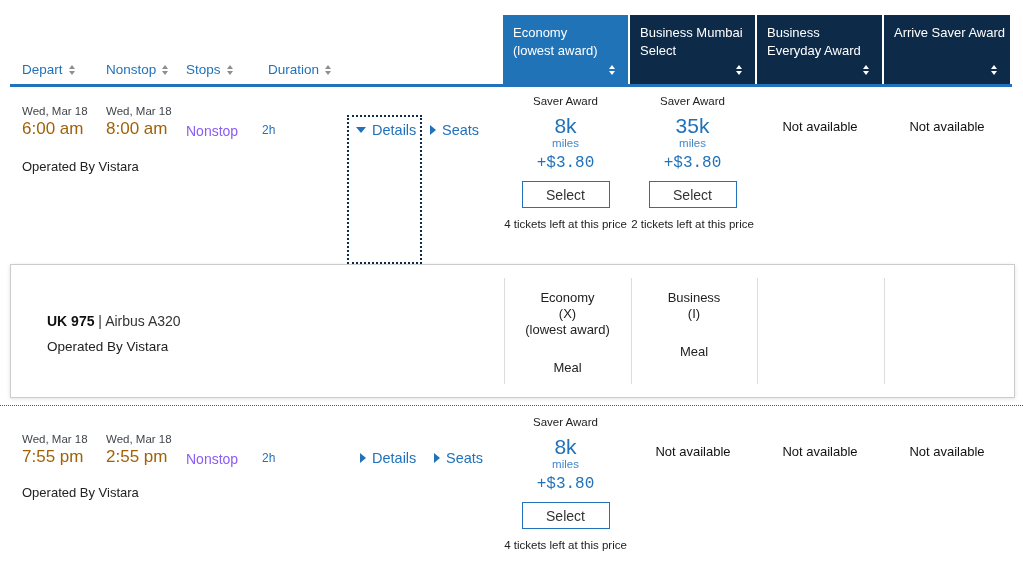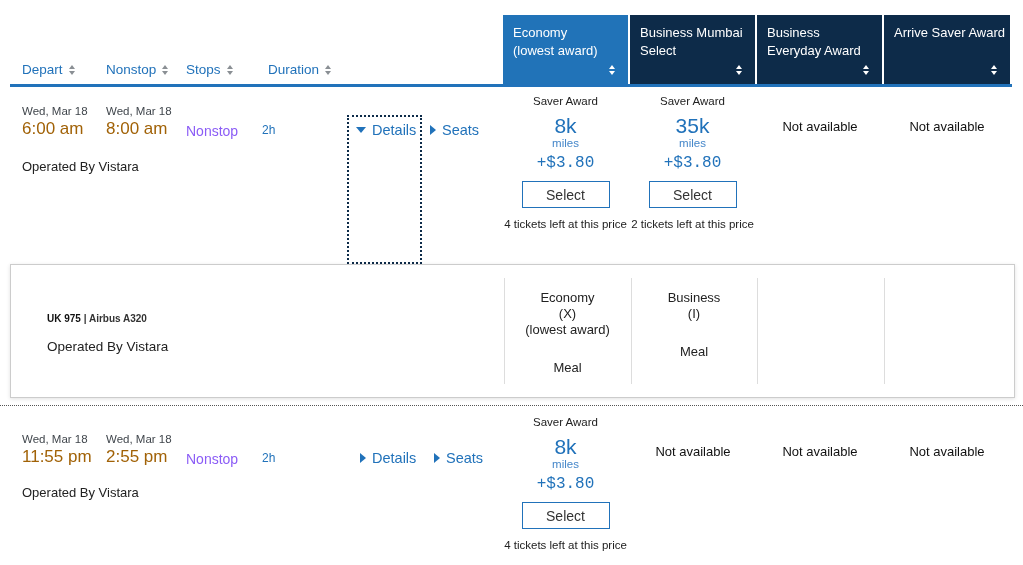--- a/index.html
+++ b/index.html
@@ -41,21 +41,21 @@
   .fc-fees{font-size:16px;color:#2172ba;line-height:19px;margin-top:4px;font-family:Liberation Mono, monospace;}
   .fc-select{display:inline-block;margin-top:8px;width:88px;height:27px;line-height:25px;
     box-sizing:border-box;background:#fff;border:1px solid #2172ba;color:#333;
     font-size:14px;font-family:inherit;cursor:pointer;padding:1px;}
   .fc-tickets{font-size:11.5px;color:#222;line-height:13px;margin-top:10px;white-space:nowrap;}
   .not-avail{position:absolute;width:126px;text-align:center;font-size:13px;color:#111;white-space:nowrap;}
   
   .panel{position:absolute;left:10px;top:264px;width:1005px;height:134px;box-sizing:border-box;
     background:#fff;border:1px solid #ccc;box-shadow:0 1px 4px rgba(0,0,0,.12);}
   .panel-route{position:absolute;left:11px;top:21px;font-size:13.5px;font-weight:bold;color:#111;}
-  .panel-flight{position:absolute;left:36px;top:48px;font-size:10px;color:#333;font-weight:bold;}
+  .panel-flight{position:absolute;left:36px;top:48px;font-size:14px;color:#333;}
   .panel-flight b{color:#111;}
   .panel-operated{position:absolute;left:36px;top:74px;font-size:13.5px;color:#222;}
   .panel-sep{position:absolute;top:13px;height:106px;width:1px;background:#ddd;}
   .cabin{position:absolute;top:25px;width:127px;text-align:center;font-size:13px;color:#222;line-height:16px;}
   .cabin-meal{margin-top:22px;}
   .row-sep{position:absolute;left:0;top:405px;width:1023px;height:0;border-top:1px dotted #555;}
 </style>
 </head>
 <body>
 
@@ -186,21 +186,21 @@
       <div>Business</div>
       <div>(I)</div>
       <div class="cabin-meal">Meal</div>
     </div>
   </div>
 
   <div class="row-sep"></div>
 
   <div>
     <div class="date" style="left:22px;top:433px;">Wed, Mar 18</div>
-    <div class="time" style="left:22px;top:447px;">11:55 pm</div>
+    <div class="time" style="left:22px;top:447px;">7:55 pm</div>
     <div class="date" style="left:106px;top:433px;">Wed, Mar 18</div>
     <div class="time" style="left:106px;top:447px;">2:55 pm</div>
     <div class="stops" style="left:186px;top:451px;">Nonstop</div>
     <div class="dur" style="left:262px;top:451px;">2h</div>
 
     <div class="rowlink" style="left:360px;top:450px;">
       <span class="tri-right"></span>
       <span>Details</span>
     </div>
     <div class="rowlink" style="left:434px;top:450px;">

